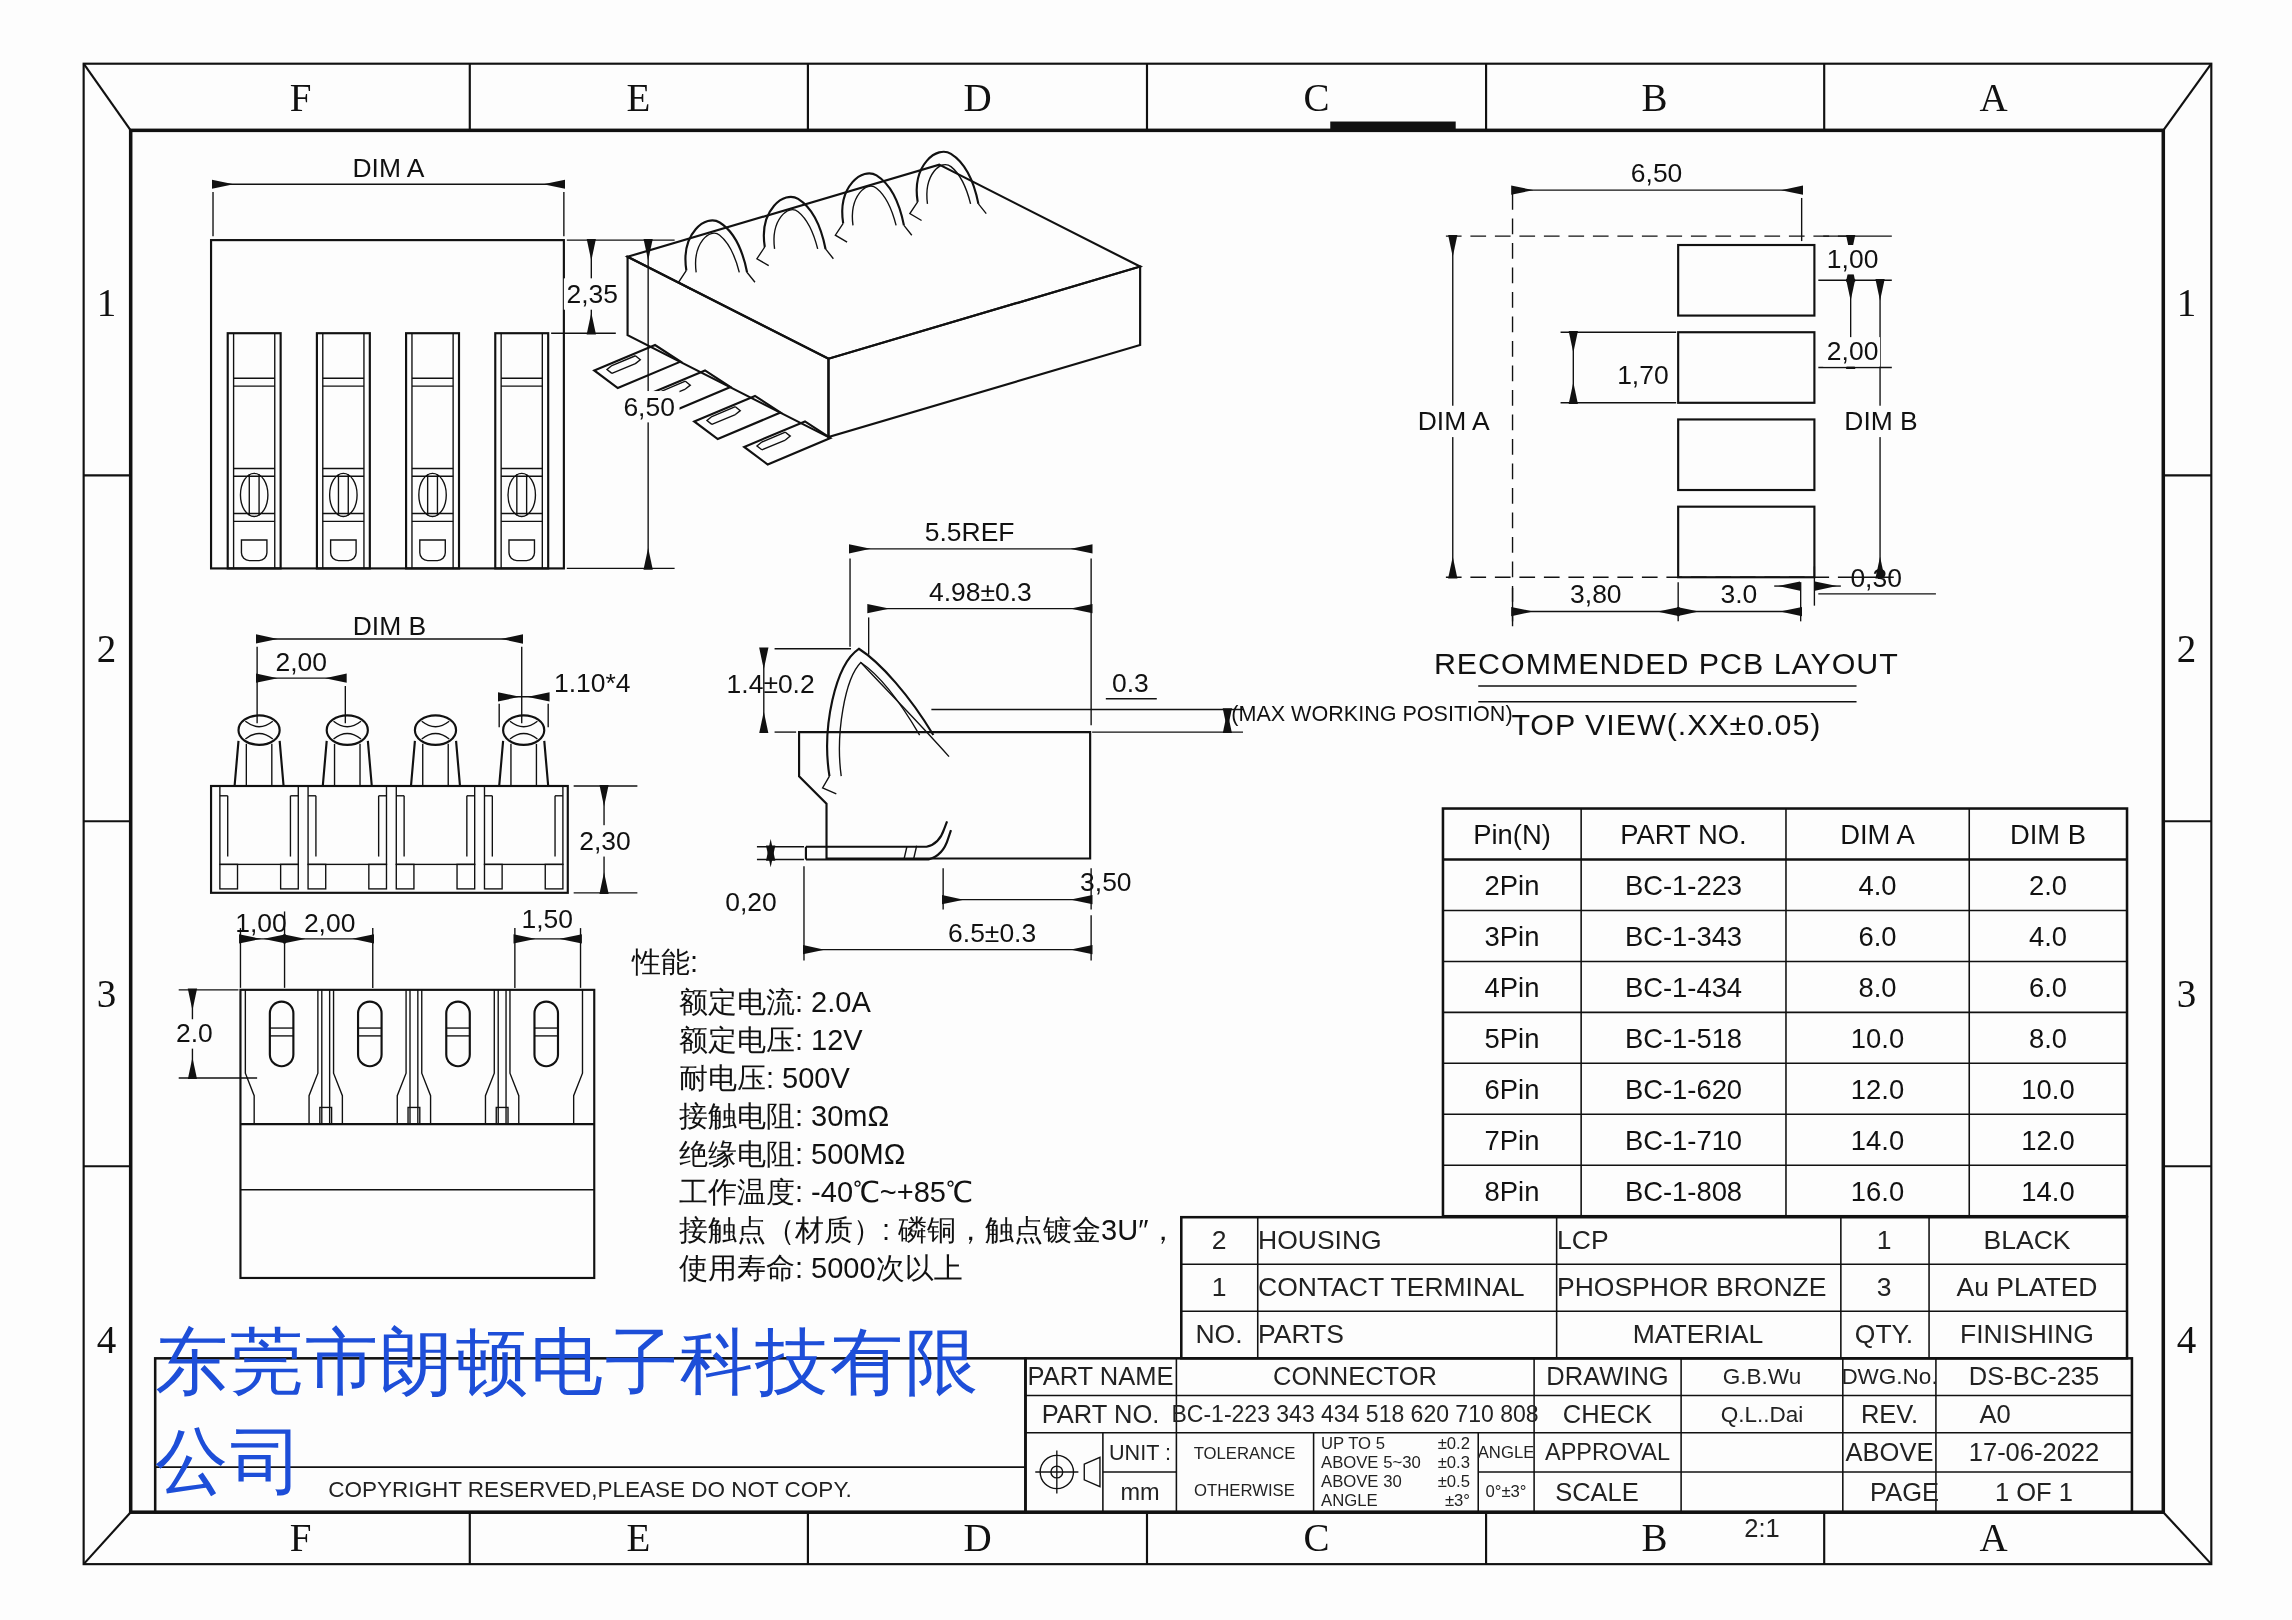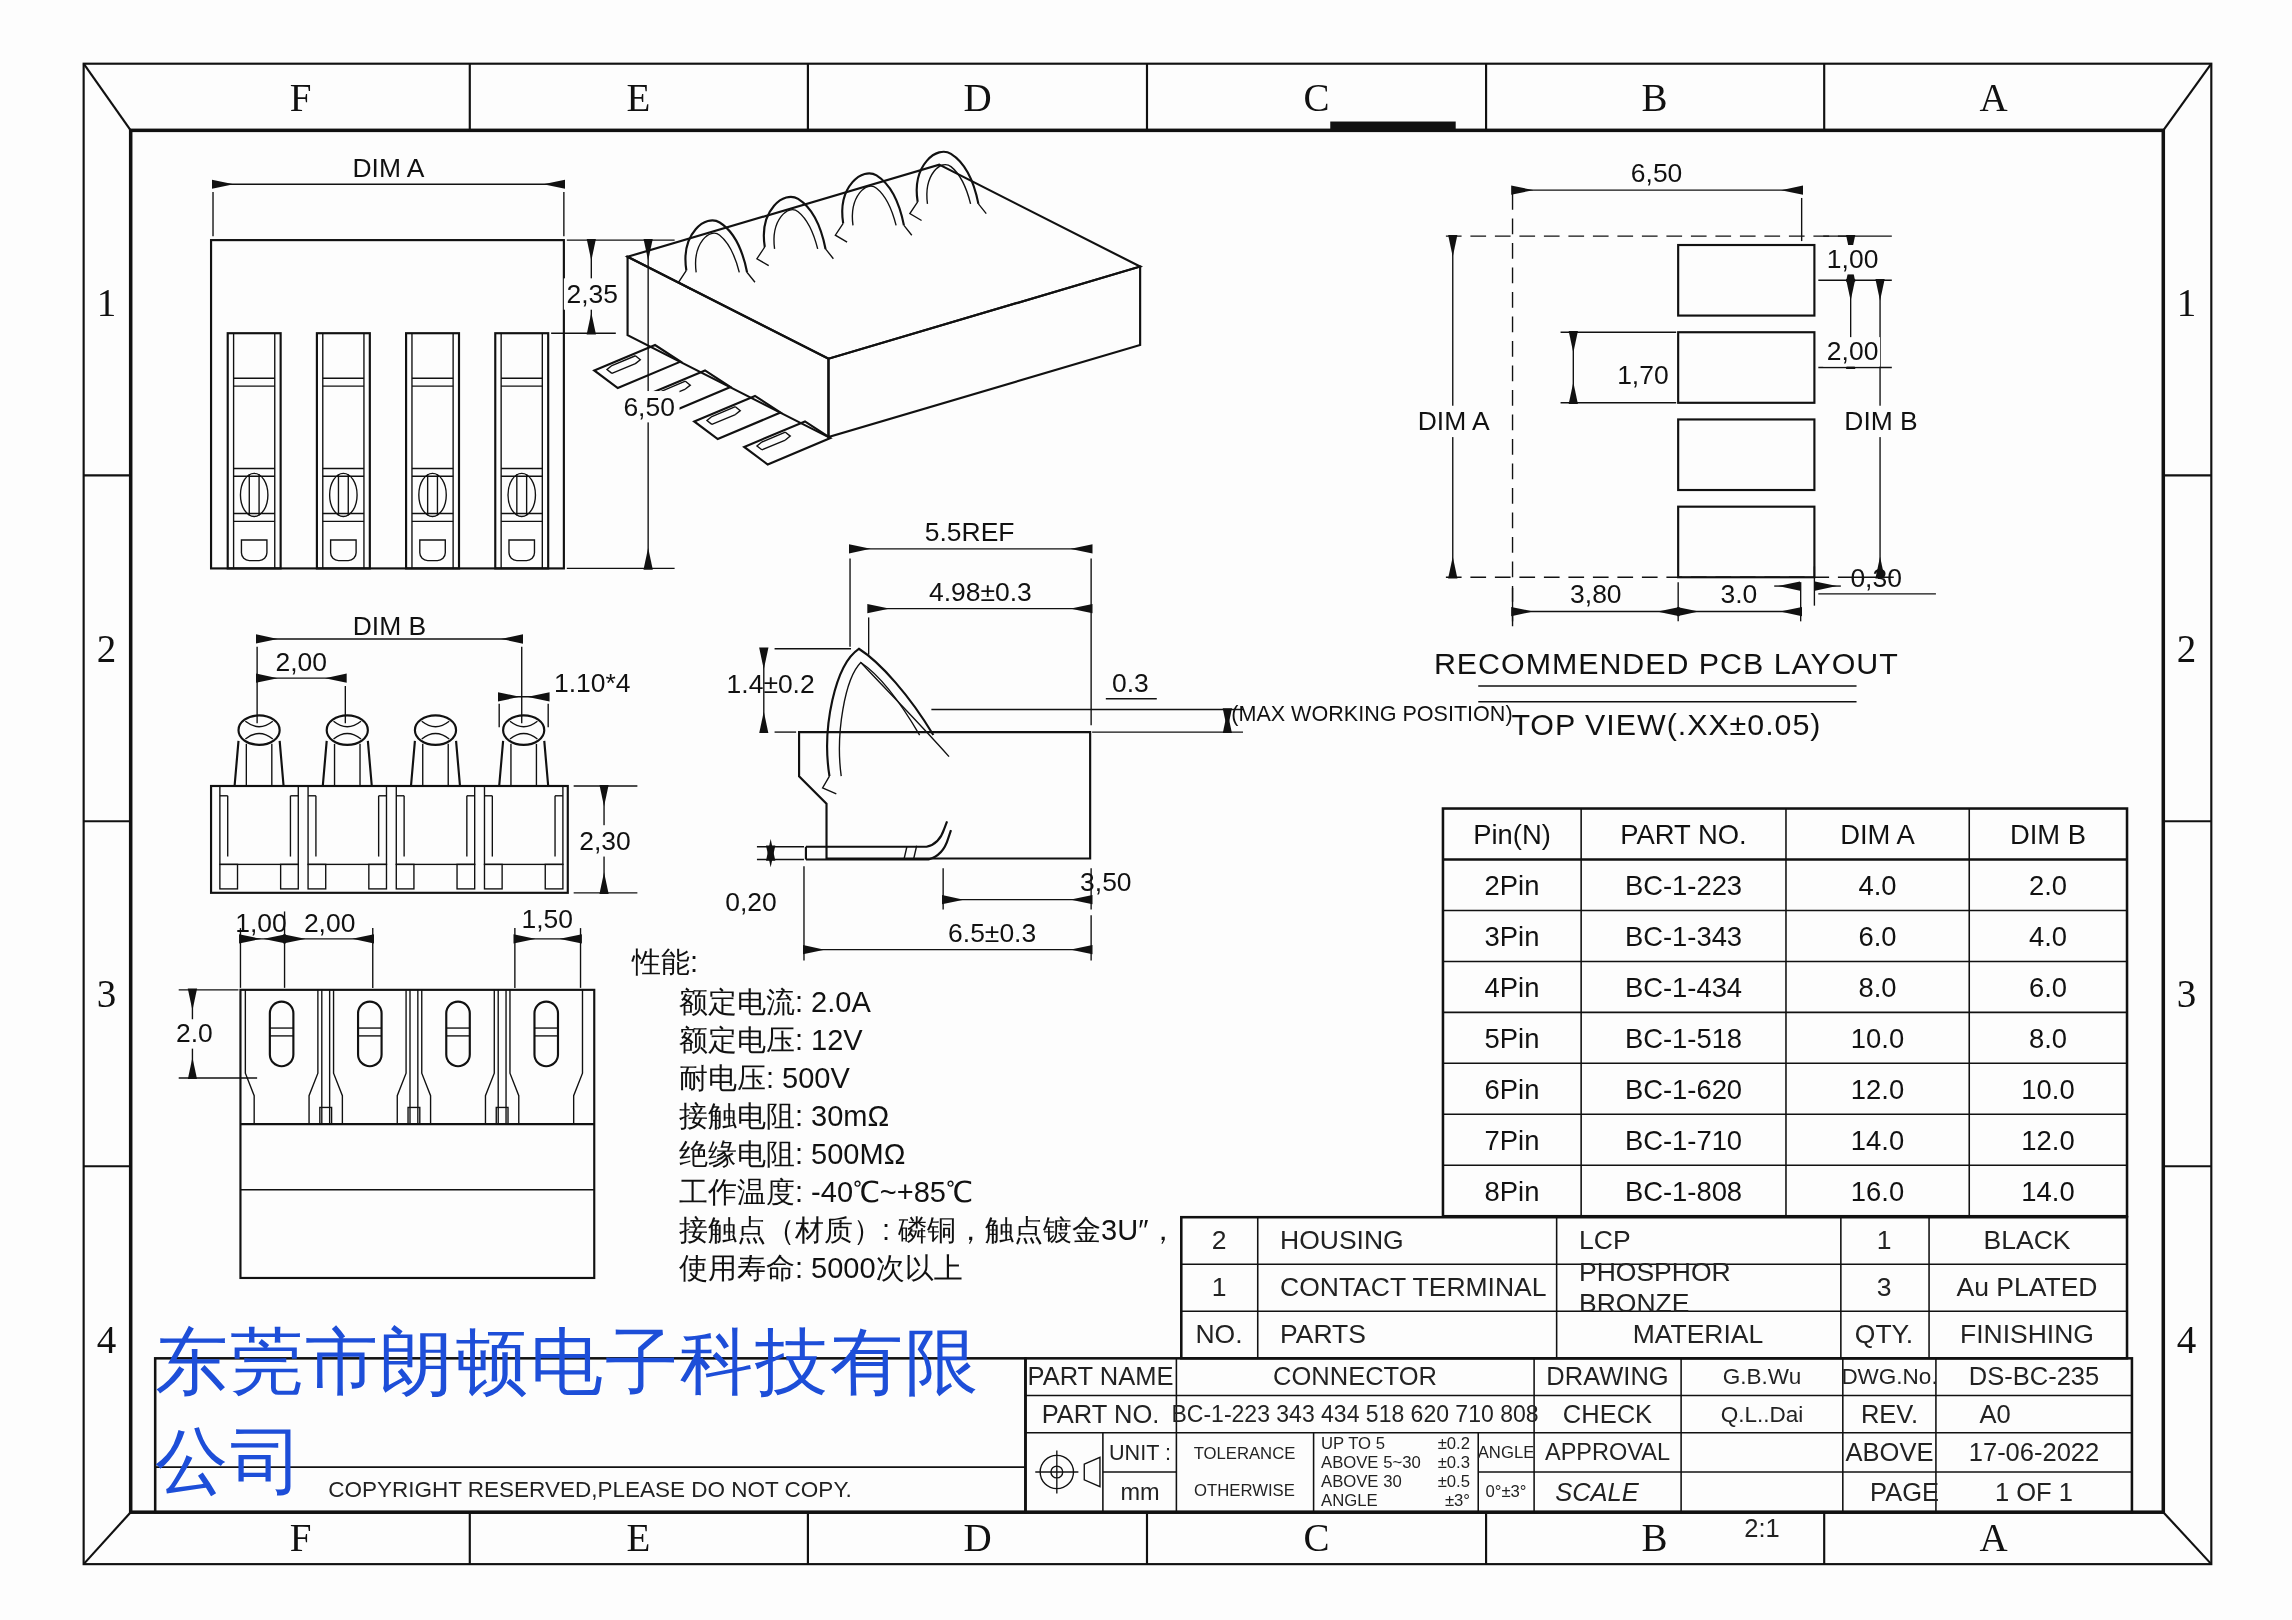--- a/index.html
+++ b/index.html
@@ -13,21 +13,21 @@
   #specs .t{margin-bottom:2px;}
   #specs .l{margin-left:47px;white-space:nowrap;}
   
   #pintable{position:absolute;left:1443px;top:809px;width:684px;height:408px;
             display:grid;grid-template-columns:138px 205px 183px 158px;grid-auto-rows:51px;}
   #pintable div{display:flex;align-items:center;justify-content:center;font-size:27.4px;}
   
   #bomtable{position:absolute;left:1181px;top:1217px;width:946px;height:141px;
             display:grid;grid-template-columns:76px 299px 284px 88px 198px;grid-auto-rows:47px;}
   #bomtable div{display:flex;align-items:center;justify-content:center;font-size:26.5px;color:#222;}
-  #bomtable div.la{justify-content:flex-start;padding-left:23px;}
+  #bomtable div.la{justify-content:flex-start;padding-left:1px;}
   
   .tbcell{position:absolute;display:flex;align-items:center;justify-content:center;
           font-size:25.5px;color:#222;white-space:nowrap;}
   .tbsmall{font-size:16.7px;}
   #company{position:absolute;left:155px;top:1358px;width:870px;height:109px;
            display:flex;align-items:center;justify-content:center;
            font-family:"Liberation Serif",serif;font-size:73px;letter-spacing:2px;color:#1d4ed8;}
   #copyright{position:absolute;left:155px;top:1467px;width:870px;height:45px;
              display:flex;align-items:center;justify-content:center;font-size:22.5px;color:#222;}
   .tolrow{position:absolute;display:flex;justify-content:space-between;align-items:center;
@@ -538,19 +538,19 @@
 </div>
 
 <div class="tbcell tbsmall" style="left:1478px;top:1433px;width:56px;height:39px;">ANGLE</div>
 <div class="tbcell tbsmall" style="left:1478px;top:1472px;width:56px;height:40px;">0°±3°</div>
 
 <div class="tbcell" style="left:1534px;top:1433px;width:147px;height:39px;font-size:23.5px;">APPROVAL</div>
 <div class="tbcell" style="left:1681px;top:1433px;width:162px;height:39px;"></div>
 <div class="tbcell" style="left:1843px;top:1433px;width:93px;height:39px;">ABOVE</div>
 <div class="tbcell" style="left:1936px;top:1433px;width:196px;height:39px;">17-06-2022</div>
 
-<div class="tbcell" style="left:1534px;top:1472px;width:126px;height:40px;font-style:italic;">SCALE</div>
+<div class="tbcell" style="left:1534px;top:1472px;width:126px;height:40px;">SCALE</div>
 <div class="tbcell" style="left:1681px;top:1472px;width:162px;height:40px;margin-top:36px;">2:1</div>
 <div class="tbcell" style="left:1843px;top:1472px;width:93px;height:40px;padding-left:15px;">PAGE</div>
 <div class="tbcell" style="left:1936px;top:1472px;width:196px;height:40px;">1 OF 1</div>
 
 </div>
 
 
 </body></html>

